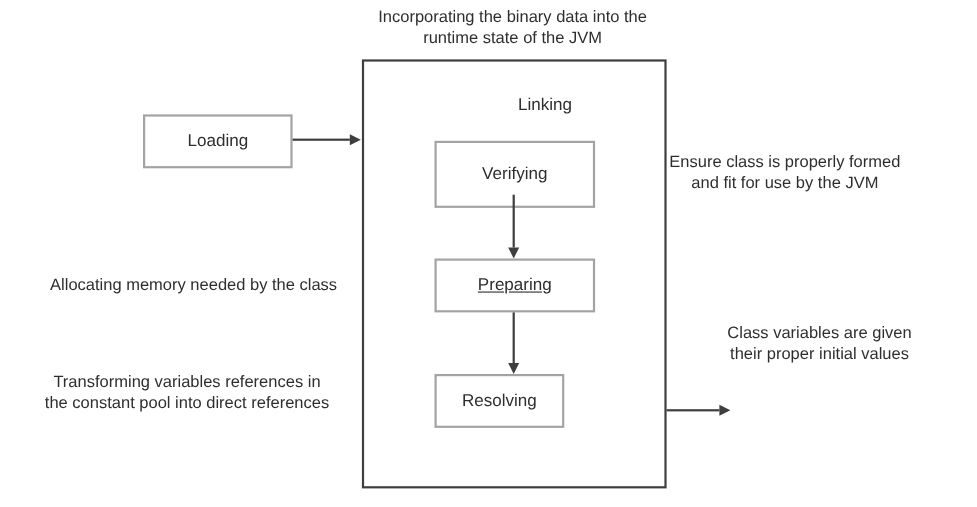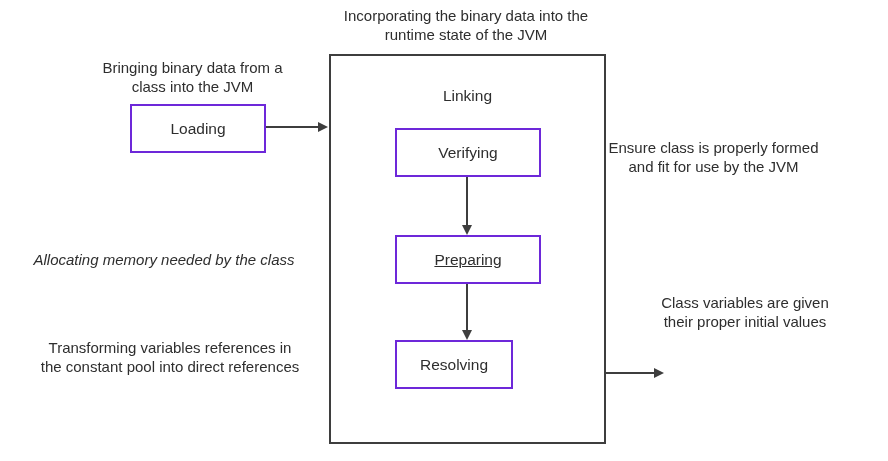--- a/index.html
+++ b/index.html
@@ -5,21 +5,21 @@
   html, body { margin: 0; padding: 0; background: #ffffff; }
   #canvas {
     position: relative; width: 888px; height: 461px; background: #ffffff;
     font-family: "Liberation Sans", sans-serif; color: #2e2e2e; overflow: hidden;
   }
   .note {
     position: absolute; text-align: center; white-space: pre-line;
     font-size: 15px; line-height: 1.28; color: #2e2e2e;
   }
   .node {
-    position: absolute; border: 2px solid #6d28d9; background: #ffffff;
+    position: absolute; border: 2px solid #a3a3a3; background: #ffffff;
     display: flex; align-items: center; justify-content: center;
     font-size: 15.5px; box-sizing: border-box; color: #2e2e2e;
   }
   .container-box {
     position: absolute; border: 2px solid #3e3e3e; background: #ffffff;
     box-sizing: border-box;
   }
   .arrow-right { position: absolute; display: flex; align-items: center; }
   .arrow-right .shaft { flex: 1; height: 2px; background: #3e3e3e; }
   .arrow-right .head {
@@ -36,47 +36,45 @@
   }
 </style>
 </head>
 <body>
 
 <div id="canvas">
 
   <div class="note" style="left:296px; top:6px; width:340px;">Incorporating the binary data into the
 runtime state of the JVM</div>
 
-  <div class="note" style="left:85px; top:58px; width:215px;">Bringing binary data from a
-class into the JVM</div>
 
   <div class="note" style="left:576px; top:138px; width:275px;">Ensure class is properly formed
 and fit for use by the JVM</div>
 
-  <div class="note" style="left:4px; top:250px; width:320px;font-style:italic;">Allocating memory needed by the class</div>
+  <div class="note" style="left:16px; top:250px; width:320px;">Allocating memory needed by the class</div>
 
   <div class="note" style="left:8px; top:338px; width:324px;">Transforming variables references in
 the constant pool into direct references</div>
 
   <div class="note" style="left:625px; top:293px; width:240px;">Class variables are given
 their proper initial values</div>
 
   <div class="container-box" style="left:329px; top:54px; width:277px; height:390px;"></div>
-  <div class="note" style="left:329px; top:86px; width:277px; font-size:15.5px;">Linking</div>
+  <div class="note" style="left:329px; top:86px; width:277px; font-size:15.5px;padding-left:28px;">Linking</div>
 
   <div class="node" style="left:130px; top:104px; width:136px; height:49px;">
     <span>Loading</span>
   </div>
 
   <div class="arrow-right" style="left:266px; top:122px; width:62px; height:10px;">
     <div class="shaft"></div>
     <div class="head"></div>
   </div>
 
-  <div class="node" style="left:395px; top:128px; width:146px; height:49px;">
+  <div class="node" style="left:395px; top:128px; width:146px; height:61px;">
     <span>Verifying</span>
   </div>
 
   <div class="arrow-down" style="left:462px; top:177px; width:10px; height:58px;">
     <div class="shaft"></div>
     <div class="head"></div>
   </div>
 
   <div class="node" style="left:395px; top:235px; width:146px; height:49px;text-decoration:underline;">
     <span>Preparing</span>

